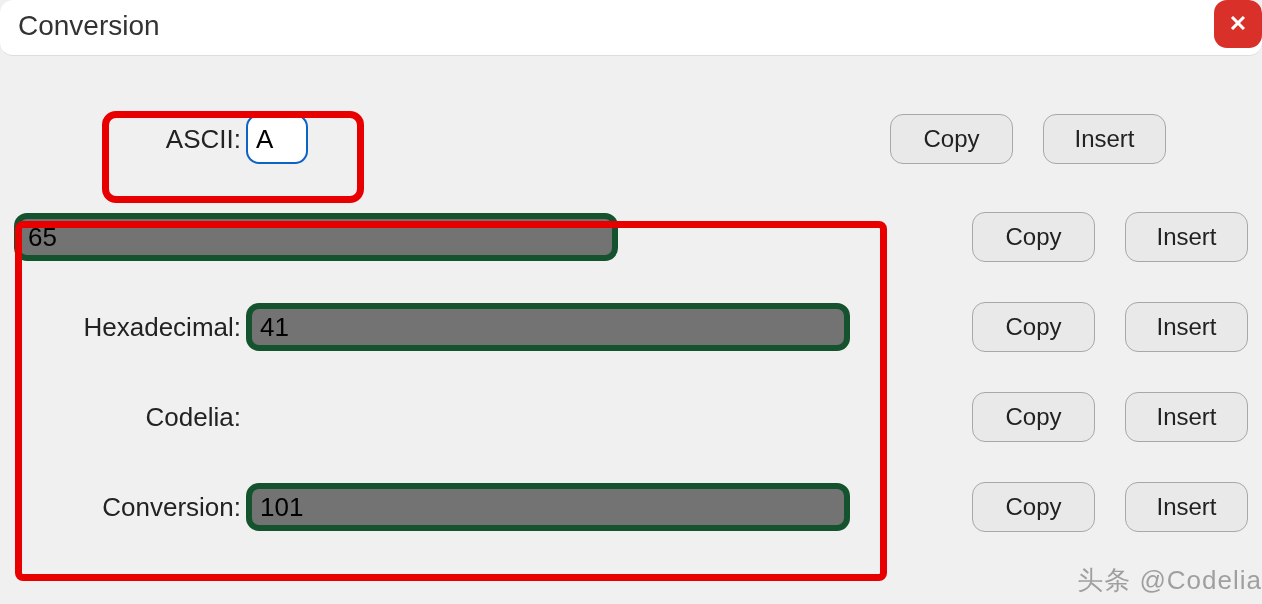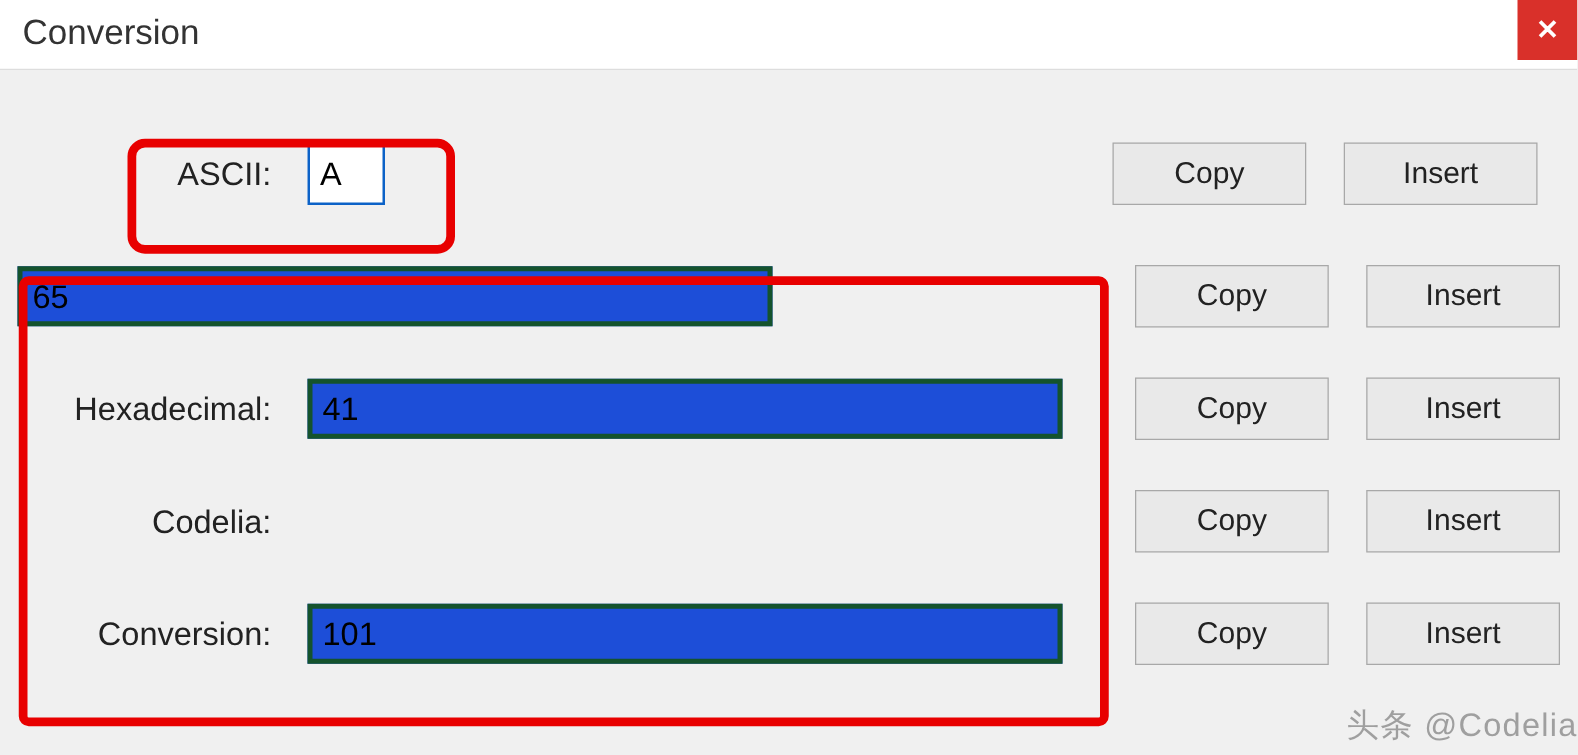--- a/index.html
+++ b/index.html
@@ -1,15 +1,15 @@
 <!DOCTYPE html>
 <html><head>
   <meta charset="utf-8">
   <style>
-    * { box-sizing: border-box; margin: 0; padding: 0; }
+    * { box-sizing: border-box; margin: 0; padding: 0; border-radius: 13px; }
     body {
       font-family: "Segoe UI", Arial, sans-serif;
       background: #f0f0f0;
       width: 1262px;
       height: 604px;
       position: relative;
       overflow: hidden;
     }
     .titlebar {
       display: flex;
@@ -66,47 +66,47 @@
       display: flex;
       align-items: center;
       margin-bottom: 40px;
       height: 50px;
     }
     .label {
       width: 232px;
       text-align: right;
       font-size: 26px;
       color: #222;
-      padding-right: 29px;
+      padding-right: 5px;
     }
     .input-narrow {
       width: 62px;
       height: 50px;
       border: 2px solid #0c62c7;
       font-size: 26px;
       padding: 4px 8px;
       background: #fff;
       outline: none;
     }
     .input-wide {
       width: 604px;
       height: 48px;
-      border: 4px solid #14532d;
+      border: 6px solid #14532d;
       font-size: 26px;
       padding: 4px 8px;
-      background: #1d4ed8;
+      background: #737373;
       outline: none;
     }
     .btn-group {
       display: flex;
       gap: 30px;
       margin-left: auto;
     }
     .btn {
-      width: 155px;
+      width: 123px;
       height: 50px;
       background: #e9e9e9;
       border: 1px solid #a8a8a8;
       font-size: 24px;
       color: #222;
       cursor: pointer;
     }
     .row-ascii { margin-bottom: 48px; margin-top: 18px; }
     .row-ascii .btn-group { margin-left: 582px; }
     .watermark {

